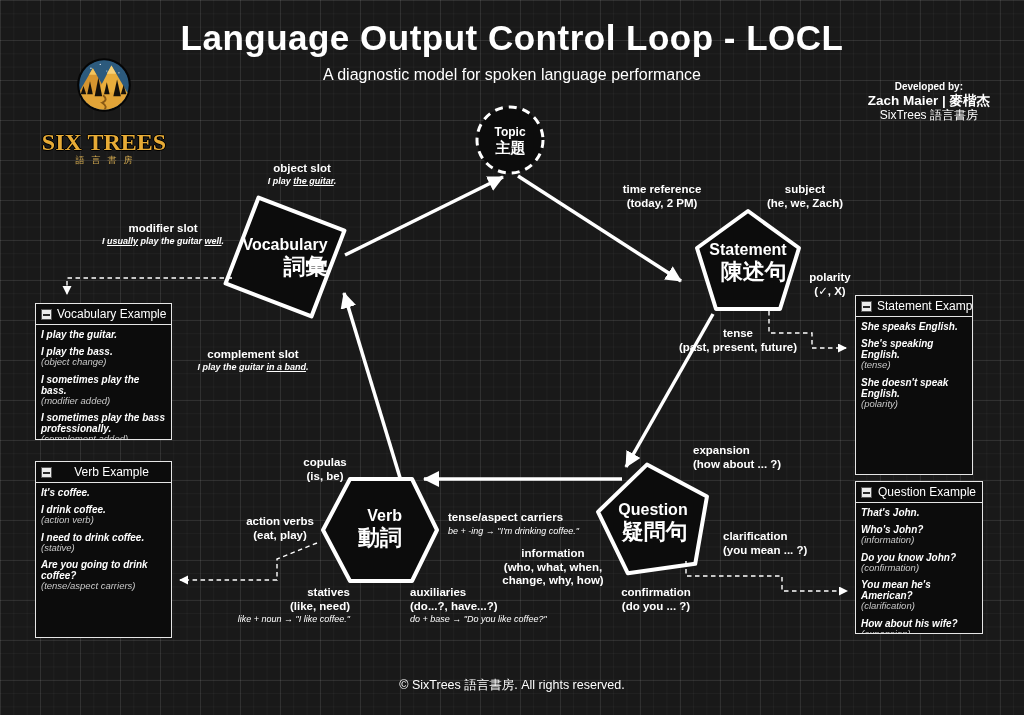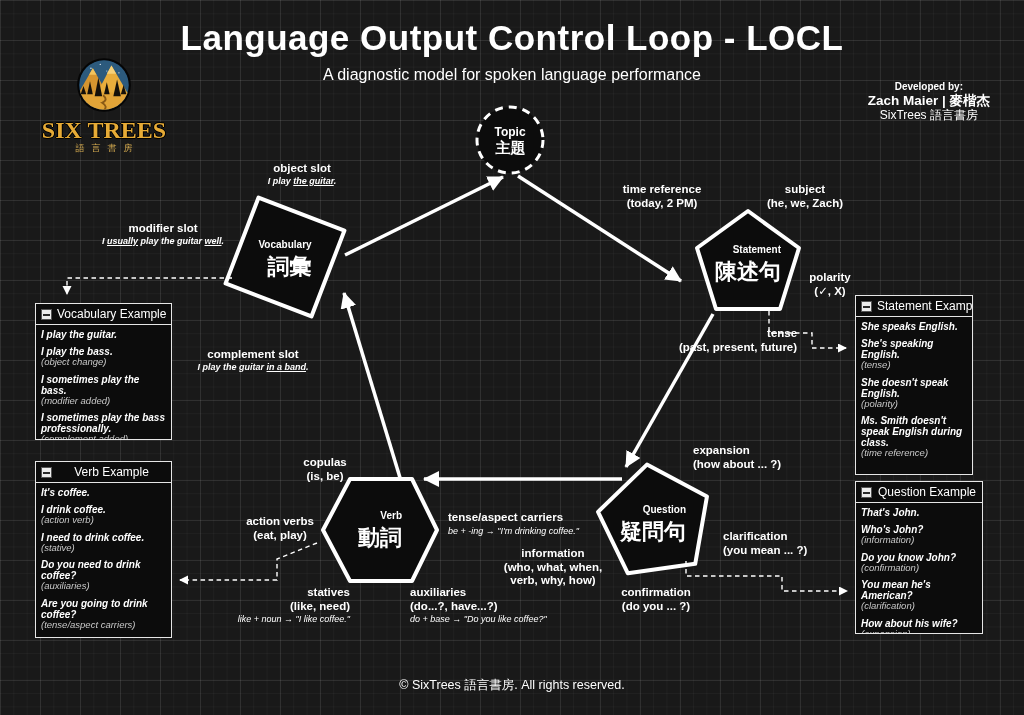--- a/index.html
+++ b/index.html
@@ -14,32 +14,32 @@
       linear-gradient(90deg, rgba(255,255,255,0.03) 1px, transparent 1px);
     background-size:40px 40px,40px 40px,13.33px 13.33px,13.33px 13.33px;
     color:#fff;
   }
   .abs{position:absolute;}
   
   .title{left:0;top:18px;width:100%;text-align:center;font-size:35px;font-weight:bold;letter-spacing:0.5px;}
   .subtitle{left:0;top:66px;width:100%;text-align:center;font-size:16px;}
   
   .logo{left:28px;top:57px;width:152px;text-align:center;}
-  .logo-title{font-family:"Liberation Serif","DejaVu Serif",serif;font-weight:bold;font-size:24px;color:#e7ab36;text-shadow:0 1px 0 #000,1px 0 0 #000,-1px 0 0 #000,0 -1px 0 #000;line-height:24px;margin-top:1px;}
+  .logo-title{font-family:"Liberation Serif","DejaVu Serif",serif;font-weight:bold;font-size:24px;color:#e7ab36;text-shadow:0 1px 0 #000,1px 0 0 #000,-1px 0 0 #000,0 -1px 0 #000;line-height:24px;margin-top:13px;}
   .logo-sub{font-size:9px;color:#d3a94f;letter-spacing:7px;padding-left:7px;line-height:12px;}
   
   .devby{right:34px;top:80px;text-align:center;line-height:14px;}
   .devby .d1{font-size:10px;font-weight:bold;}
   .devby .d2{font-size:13.5px;font-weight:bold;}
   .devby .d3{font-size:12px;}
   
   svg.diagram{left:0;top:0;}
   
   .node-lbl{transform:translate(-50%,-50%);text-align:right;font-weight:bold;white-space:nowrap;}
-  .node-lbl .en{font-size:10px;line-height:18px;}
+  .node-lbl .en{font-size:16px;line-height:18px;}
   .node-lbl .zh{font-size:22px;line-height:25px;}
   .node-lbl.small .en{font-size:12px;line-height:14px;}
   .node-lbl.small .zh{font-size:15px;line-height:17px;}
   
   .lbl{font-size:11.5px;font-weight:bold;line-height:13.5px;white-space:nowrap;}
   .lbl.center{transform:translateX(-50%);text-align:center;}
   .lbl.right{text-align:right;}
   .lbl .formula{font-size:9px;font-style:italic;font-weight:normal;line-height:12px;}
   .slot-ex{font-size:9px;font-style:italic;font-weight:bold;line-height:11px;}
   .slot-ex .u{text-decoration:underline;}
@@ -174,21 +174,21 @@
   <div>(today, 2 PM)</div>
 </div>
 <div class="abs lbl center" style="left:805px;top:183px;">
   <div>subject</div>
   <div>(he, we, Zach)</div>
 </div>
 <div class="abs lbl center" style="left:830px;top:271px;">
   <div>polarity</div>
   <div>(✓, X)</div>
 </div>
-<div class="abs lbl center" style="left:738px;top:327px;text-align:right;">
+<div class="abs lbl center" style="left:738px;top:327px;">
   <div>tense</div>
   <div>(past, present, future)</div>
 </div>
 
 <div class="abs lbl center" style="left:325px;top:456px;">
   <div>copulas</div>
   <div>(is, be)</div>
 </div>
 <div class="abs lbl center" style="left:280px;top:515px;">
   <div>action verbs</div>
@@ -217,21 +217,21 @@
   <div>clarification</div>
   <div>(you mean ... ?)</div>
 </div>
 <div class="abs lbl center" style="left:656px;top:586px;">
   <div>confirmation</div>
   <div>(do you ... ?)</div>
 </div>
 <div class="abs lbl center" style="left:553px;top:547px;">
   <div>information</div>
   <div>(who, what, when,</div>
-  <div>verb, why, how)</div>
+  <div>change, why, how)</div>
 </div>
 
 <div class="example-box" style="left:35px;top:303px;width:137px;height:137px;">
   <div class="ex-header">
     <span class="collapse-icon">
         <span class="ci-line"></span>
       </span>
     <span class="ex-title">Vocabulary Example</span>
   </div>
   <div class="ex-items">
@@ -275,24 +275,20 @@
       <div class="ex-item">
         <div class="ex-text">I drink coffee.</div>
         <div class="ex-note">(action verb)</div>
       </div>
 
       <div class="ex-item">
         <div class="ex-text">I need to drink coffee.</div>
         <div class="ex-note">(stative)</div>
       </div>
 
-      <div class="ex-item">
-        <div class="ex-text">Do you need to drink coffee?</div>
-        <div class="ex-note">(auxiliaries)</div>
-      </div>
 
       <div class="ex-item">
         <div class="ex-text">Are you going to drink coffee?</div>
         <div class="ex-note">(tense/aspect carriers)</div>
       </div>
     </div>
 </div>
 
 <div class="example-box" style="left:855px;top:295px;width:118px;height:180px;">
   <div class="ex-header">
@@ -312,24 +308,20 @@
         <div class="ex-text">She's speaking English.</div>
         <div class="ex-note">(tense)</div>
       </div>
 
       <div class="ex-item">
         <div class="ex-text">She doesn't speak English.</div>
         <div class="ex-note">(polarity)</div>
       </div>
 
 
-      <div class="ex-item">
-        <div class="ex-text">Ms. Smith doesn't speak English during class.</div>
-        <div class="ex-note">(time reference)</div>
-      </div>
     </div>
 </div>
 
 <div class="example-box" style="left:855px;top:481px;width:128px;height:153px;">
   <div class="ex-header">
     <span class="collapse-icon">
         <span class="ci-line"></span>
       </span>
     <span class="ex-title">Question Example</span>
   </div>

